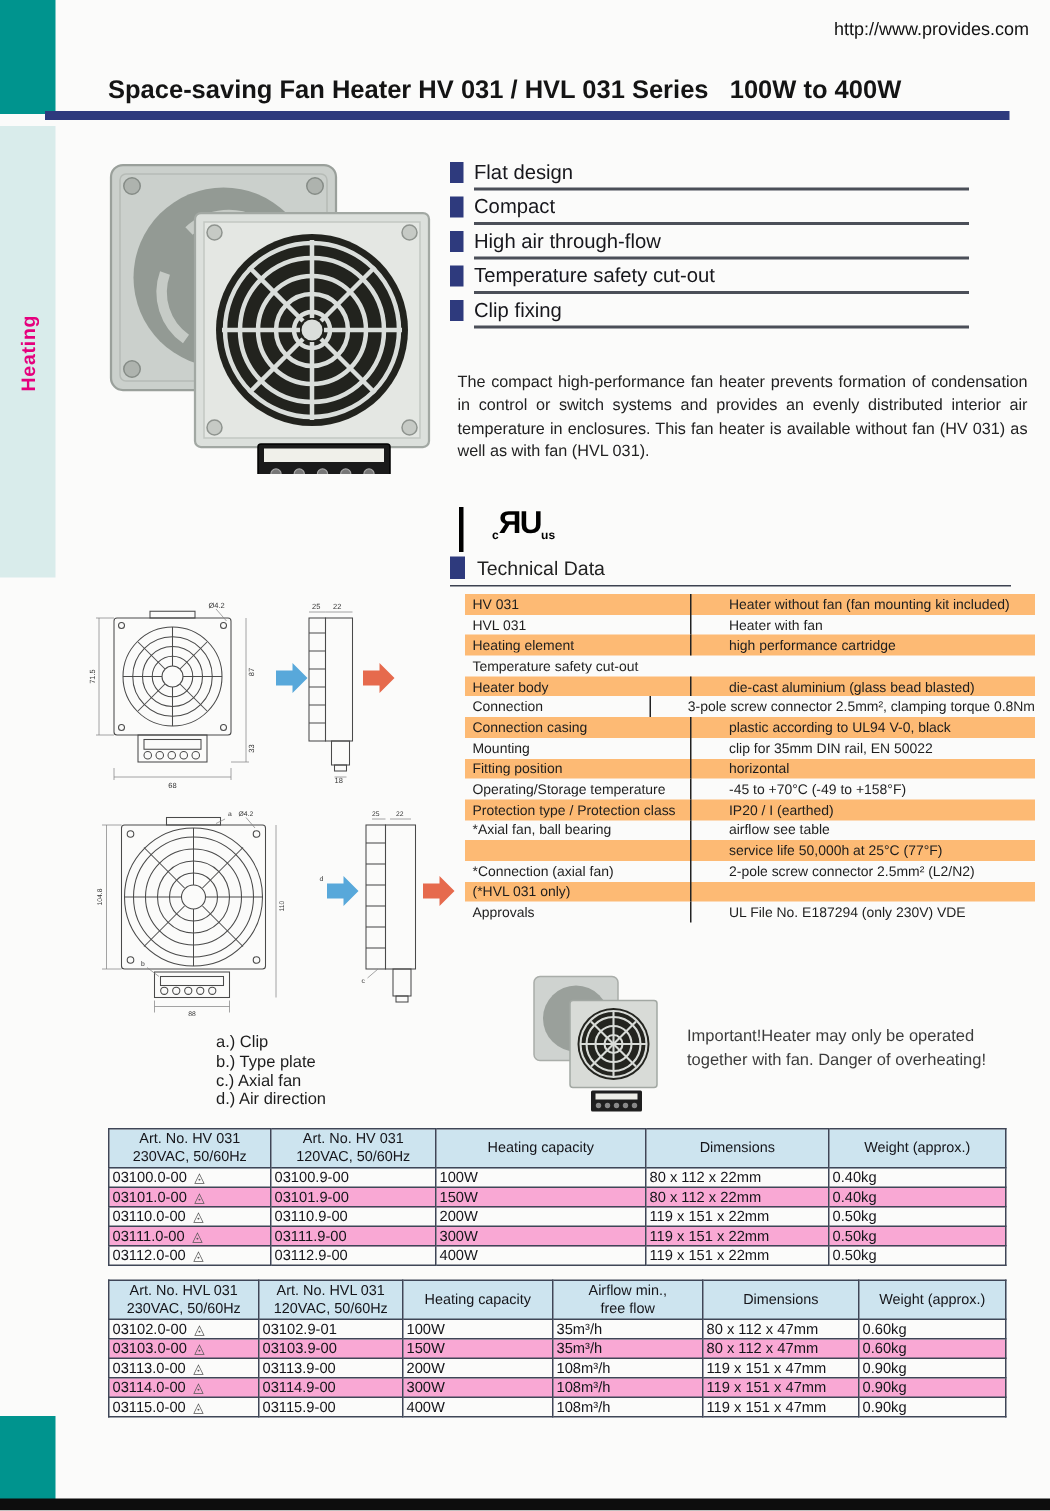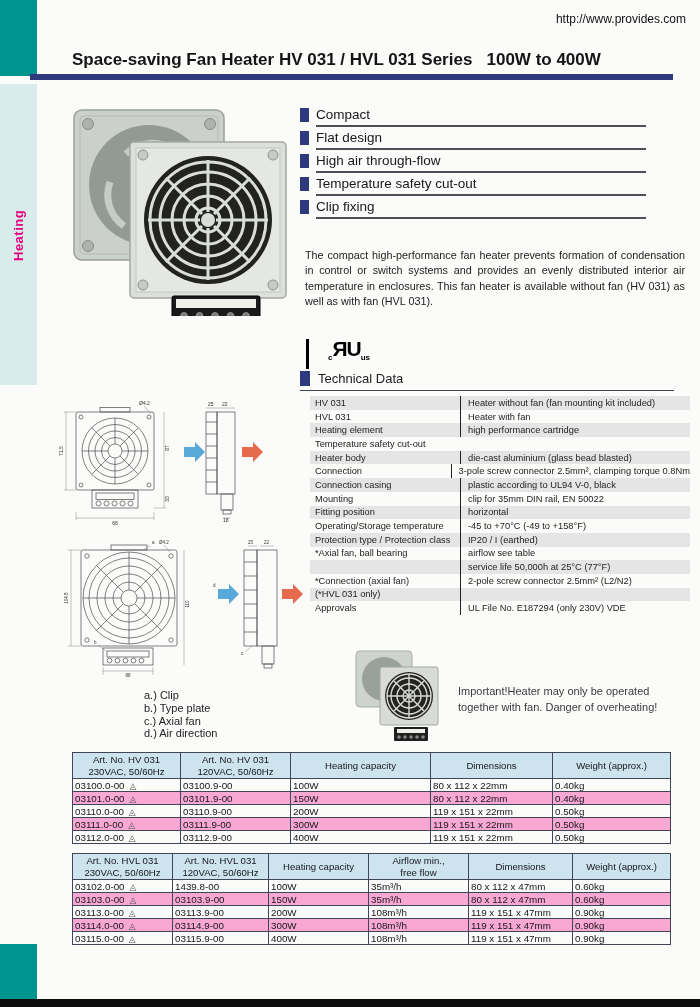--- a/index.html
+++ b/index.html
@@ -23,23 +23,23 @@
   .ul-block{left:306px;top:336px;display:flex;align-items:center;}
   .ul-bar{width:3px;height:30px;background:#000;}
   .ul-mark{margin-left:19px;font-weight:bold;color:#000;line-height:26px;}
   .ul-c,.ul-us{font-size:8px;vertical-align:-4px;}
   .ul-ru{font-size:21px;letter-spacing:-1px;}
   .tech-head{left:300px;top:371px;width:374px;display:flex;align-items:flex-start;border-bottom:1.5px solid #3c4250;padding-bottom:4px;}
   .th-bullet{width:10px;height:15px;background:#2e3a7d;margin-right:8px;flex:0 0 auto;}
   .th-text{font-size:13px;color:#222;}
   .tech-table{left:310px;top:396px;width:380px;}
   .td-row{display:flex;height:13.7px;align-items:center;font-size:9.3px;color:#1d1d1d;}
-  .td-row.alt{background:#e5e5e5;}
+  .td-row.alt{background:#fdba74;}
   .td-label{width:150px;padding-left:5px;white-space:nowrap;overflow:hidden;}
-  .td-value{flex:1;height:100%;display:flex;align-items:center;padding-left:7px;border-left:1.1px solid #222;white-space:nowrap;}
+  .td-value{flex:1;height:100%;display:flex;align-items:center;padding-left:25px;border-left:1.1px solid #222;white-space:nowrap;}
   .drawings{left:56px;top:398px;width:250px;height:285px;}
   .captions{left:144px;top:689px;font-size:11px;line-height:12.8px;color:#1d1d1d;}
   .photo-small{left:350px;top:645px;width:100px;height:100px;}
   .note{left:458px;top:684px;width:225px;font-size:11px;line-height:1.45;color:#3c3c3c;}
   .ptable{position:absolute;left:72px;width:598px;border-collapse:collapse;table-layout:fixed;}
   .t1{top:752px;}
   .t2{top:853px;}
   .ptable th{background:#cde4ef;border:1px solid #3f4657;font-weight:400;height:26px;line-height:1.2;padding:1px 2px;text-align:center;font-size:9.6px;color:#15151a;}
   .ptable td{border:1px solid #3f4657;height:13px;padding:0 2px;text-align:left;font-size:9.8px;color:#15151a;}
   .ptable tr.stripe td{background:#f9a8d4;}
@@ -103,25 +103,25 @@
       <circle cx="133.5" cy="212" r="3.4"></circle>
       <circle cx="149" cy="212" r="3.4"></circle>
     <circle cx="164.5" cy="212" r="3.4"></circle>
       <circle cx="180" cy="212" r="3.4"></circle>
   </g>
 </svg>
 
 <div class="abs features">
   <div class="feature">
       <span class="fbullet"></span>
-      <span class="flabel">Compact</span>
+      <span class="flabel">Flat design</span>
     </div>
   <div class="feature">
       <span class="fbullet"></span>
-      <span class="flabel">Flat design</span>
+      <span class="flabel">Compact</span>
     </div>
   <div class="feature">
       <span class="fbullet"></span>
       <span class="flabel">High air through-flow</span>
     </div>
   <div class="feature">
       <span class="fbullet"></span>
       <span class="flabel">Temperature safety cut-out</span>
     </div>
   <div class="feature">
@@ -441,21 +441,21 @@
         <th style="width: 96px;">Art. No. HVL 031<br>120VAC, 50/60Hz</th>
         <th style="width: 100px;">Heating capacity</th>
         <th style="width: 100px;">Airflow min.,<br>free flow</th>
         <th style="width: 104px;">Dimensions</th>
         <th style="width: 98px;">Weight (approx.)</th>
       </tr>
     </thead>
   <tbody>
       <tr>
         <td>03102.0-00<span class="vde">◬</span></td>
-        <td>1439.8-00</td>
+        <td>03102.9-01</td>
         <td>100W</td>
         <td>35m³/h</td>
         <td>80 x 112 x 47mm</td>
         <td>0.60kg</td>
       </tr>
       <tr class="stripe">
         <td>03103.0-00<span class="vde">◬</span></td>
         <td>03103.9-00</td>
         <td>150W</td>
         <td>35m³/h</td>

